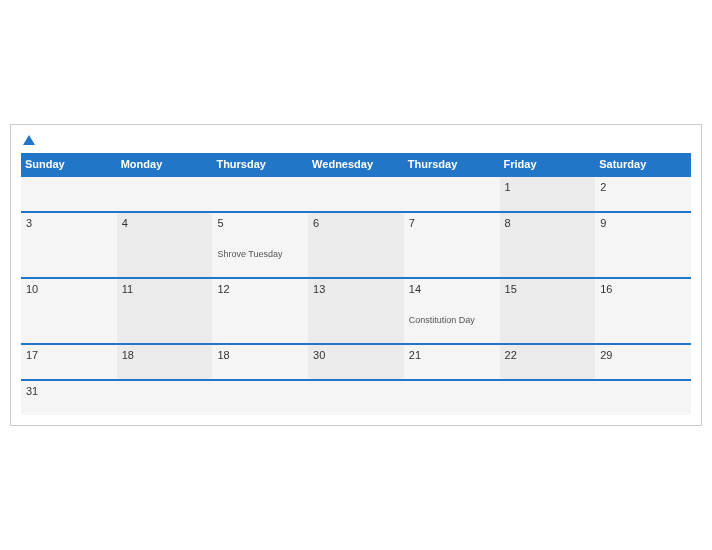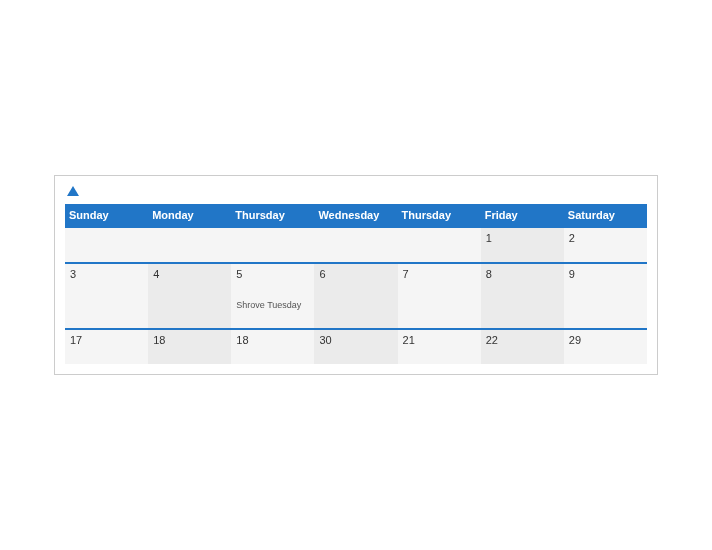--- a/index.html
+++ b/index.html
@@ -7,21 +7,21 @@
       background: #fff;
       font-family: Arial, sans-serif;
       display: flex;
       justify-content: center;
       align-items: center;
       width: 712px;
       height: 550px;
       overflow: hidden;
     }
     .calendar-container {
-      width: 604px;
+      width: 692px;
       background: #fff;
       border: 1px solid #ccc;
       padding: 10px 10px 10px 10px;
     }
     .calendar-header {
       display: flex;
       align-items: center;
       justify-content: space-between;
       margin-bottom: 8px;
     }
@@ -173,36 +173,71 @@
           </td>
           <td>
             <span class="day-number">8</span>
           </td>
           <td>
             <span class="day-number">9</span>
           </td>
         </tr>
         <tr>
           <td>
+            <span class="day-number">10</span>
+          </td>
+          <td>
+            <span class="day-number">11</span>
+          </td>
+          <td>
+            <span class="day-number">12</span>
+          </td>
+          <td>
+            <span class="day-number">13</span>
+          </td>
+          <td>
+            <span class="day-number">14</span>
+            <span class="holiday-name">Constitution Day</span>
+          </td>
+          <td>
+            <span class="day-number">15</span>
+          </td>
+          <td>
+            <span class="day-number">16</span>
+          </td>
+        </tr>
+        <tr>
+          <td>
             <span class="day-number">17</span>
           </td>
           <td>
             <span class="day-number">18</span>
           </td>
           <td>
             <span class="day-number">18</span>
           </td>
           <td>
             <span class="day-number">30</span>
           </td>
           <td>
             <span class="day-number">21</span>
           </td>
           <td>
             <span class="day-number">22</span>
           </td>
           <td>
             <span class="day-number">29</span>
           </td>
+        </tr>
+        <tr>
+          <td>
+            <span class="day-number">31</span>
+          </td>
+          <td class="empty-cell"></td>
+          <td class="empty-cell"></td>
+          <td class="empty-cell"></td>
+          <td class="empty-cell"></td>
+          <td class="empty-cell"></td>
+          <td class="empty-cell"></td>
         </tr>
       </tbody>
   </table>
 </div>
 
 </body></html>

